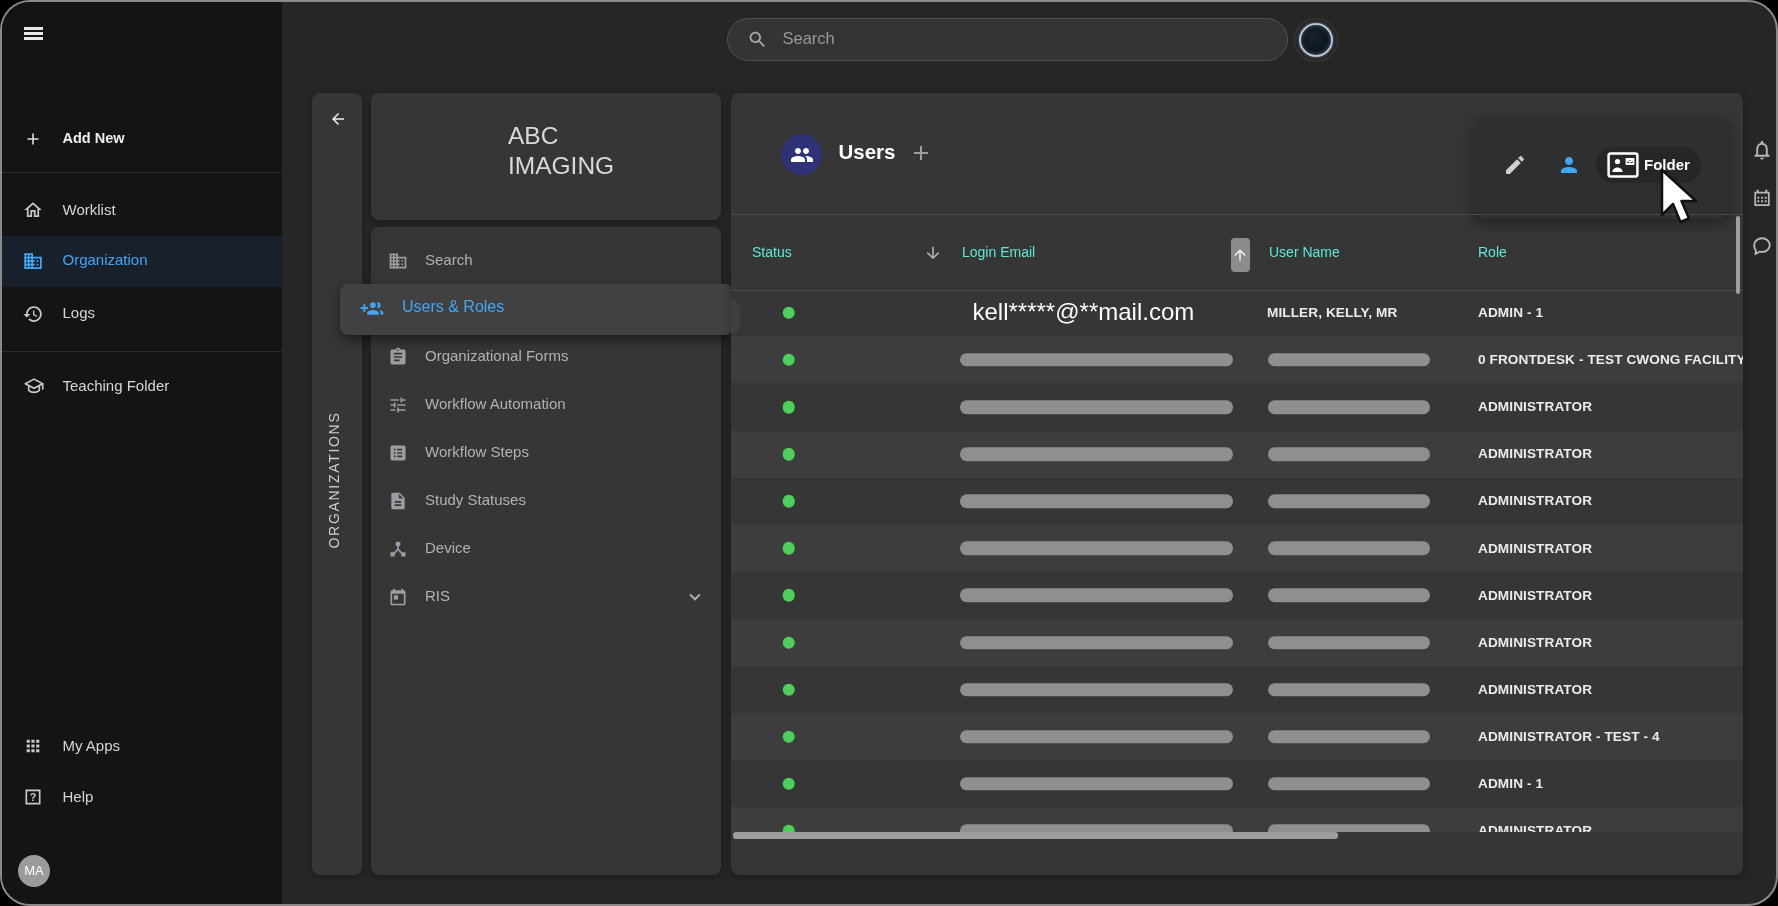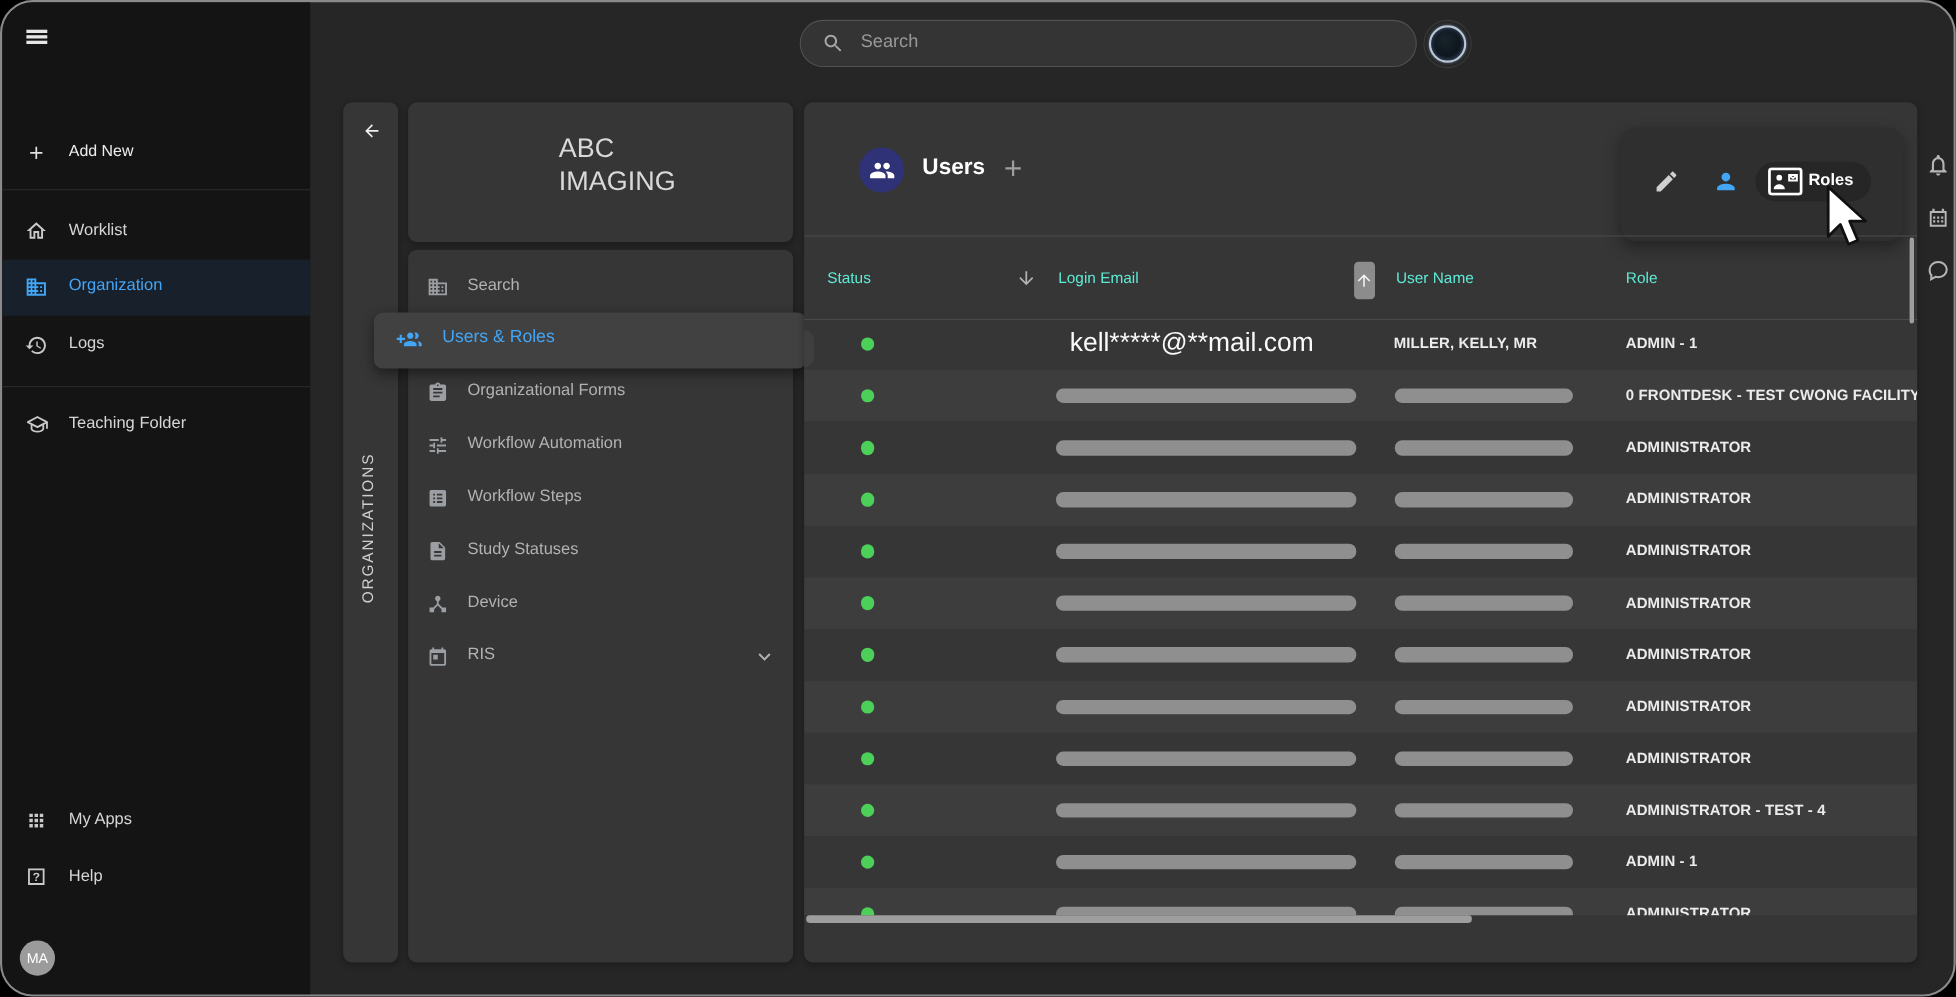--- a/index.html
+++ b/index.html
@@ -23,21 +23,21 @@
 
 <div class="sidebar">
 
   <div class="abs" style="left:22px;top:25px;width:18.5px;height:2.7px;background:#e6e6e6"></div>
   <div class="abs" style="left:22px;top:30.2px;width:18.5px;height:2.7px;background:#e6e6e6"></div>
   <div class="abs" style="left:22px;top:35.4px;width:18.5px;height:2.7px;background:#e6e6e6"></div>
 
   <svg class="ic" style="left:31px;top:137px" width="19" height="19" viewBox="0 0 24 24">
         <path fill="#e0e0e0" d="M19 13h-6v6h-2v-6H5v-2h6V5h2v6h6v2z"></path>
       </svg>
-  <div class="nav-t" style="top:136px;font-weight:normal;font-size:14.5px;color:#ededed">Add New</div>
+  <div class="nav-t" style="top:136px;font-weight:bold;font-size:14.5px;color:#ededed">Add New</div>
 
   <div class="div" style="top:170px"></div>
 
   <svg class="ic" style="left:31px;top:208px" width="21" height="21" viewBox="0 0 24 24">
         <path fill="#c9c9c9" d="M12 5.69l5 4.5V18h-2v-6H9v6H7v-7.81l5-4.5M12 3L2 12h3v8h6v-6h2v6h6v-8h3L12 3z"></path>
       </svg>
   <div class="nav-t" style="top:207px">Worklist</div>
 
   <div class="abs" style="left:0;top:233.5px;width:280px;height:51px;background:#18202b"></div>
   <svg class="ic" style="left:31px;top:258.5px" width="21" height="21" viewBox="0 0 24 24">
@@ -167,21 +167,21 @@
         <path fill="#42a5f5" d="M12 12c2.21 0 4-1.79 4-4s-1.79-4-4-4-4 1.79-4 4 1.79 4 4 4zm0 2c-2.67 0-8 1.34-8 4v2h16v-2c0-2.66-5.33-4-8-4z"></path>
       </svg>
   <div class="abs" style="left:865.5px;top:53.5px;width:104.5px;height:36px;border-radius:18px;background:#262626"></div>
   <svg class="ic" style="left:892px;top:71.5px" width="32" height="26" viewBox="0 0 32 26">
         <rect x="1.6" y="1.6" width="28.8" height="22.8" rx="2" fill="none" stroke="#fff" stroke-width="2.5"></rect>
         <circle cx="10.5" cy="9.5" r="2.6" fill="#fff"></circle>
         <path fill="#fff" d="M5.5 19.5c0-2.7 3.3-4 5-4s5 1.3 5 4v.5h-10z"></path>
         <path fill="none" stroke="#fff" stroke-width="1.8" d="M19.5 7h7v5h-7z"></path>
         <path fill="none" stroke="#fff" stroke-width="1.6" d="M19.5 7.5l3.5 2.5 3.5-2.5"></path>
       </svg>
-  <div class="abs" style="left:913.5px;top:70.5px;transform:translateY(-50%);font-size:15px;font-weight:bold;color:#fff">Roles</div>
+  <div class="abs" style="left:913.5px;top:70.5px;transform:translateY(-50%);font-size:15px;font-weight:bold;color:#fff">Folder</div>
 
   <div class="abs" style="left:0;top:120.5px;width:1012px;height:1px;background:#4a4a4a"></div>
 
   <div class="hdr" style="left:21.5px;top:158.5px">Status</div>
   <svg class="ic" style="left:202px;top:160px" width="19" height="19" viewBox="0 0 24 24">
         <path fill="#b3b3b3" d="M20 12l-1.41-1.41L13 16.17V4h-2v12.17l-5.58-5.59L4 12l8 8 8-8z"></path>
       </svg>
   <div class="hdr" style="left:231.5px;top:158.5px">Login Email</div>
   <div class="abs" style="left:500px;top:145px;width:19px;height:33.5px;border-radius:4px;background:#8c8c8c"></div>
   <svg class="ic" style="left:509.5px;top:161.5px" width="17" height="17" viewBox="0 0 24 24">

